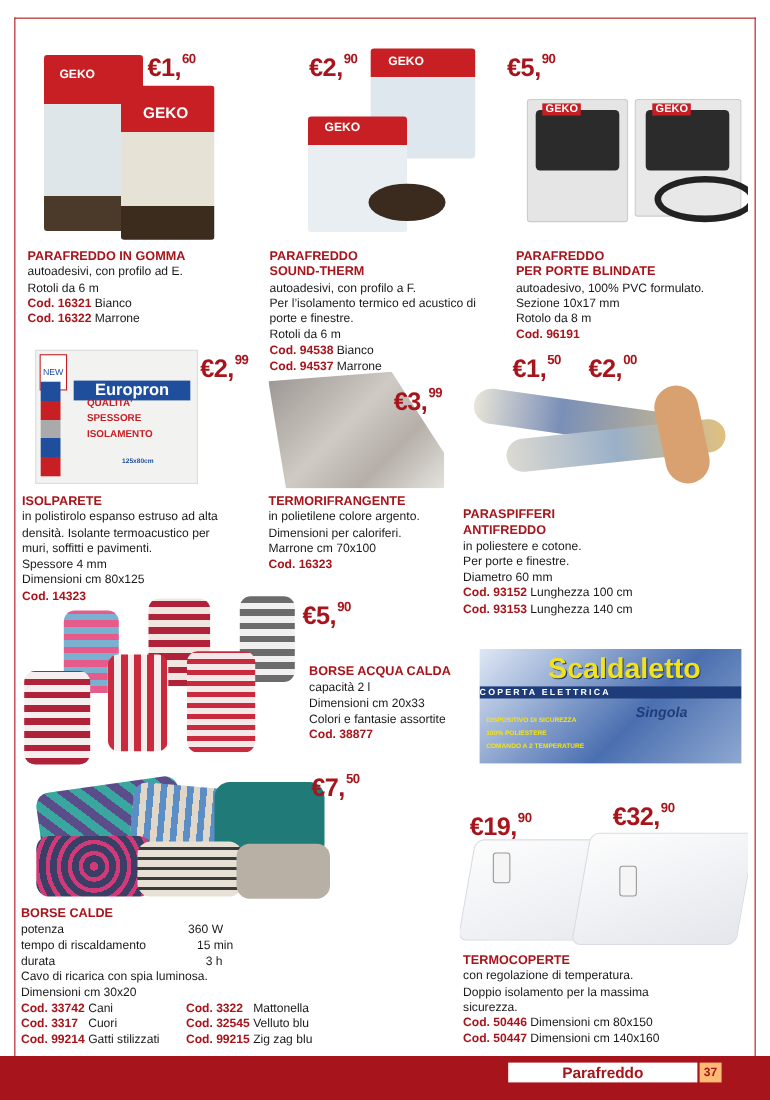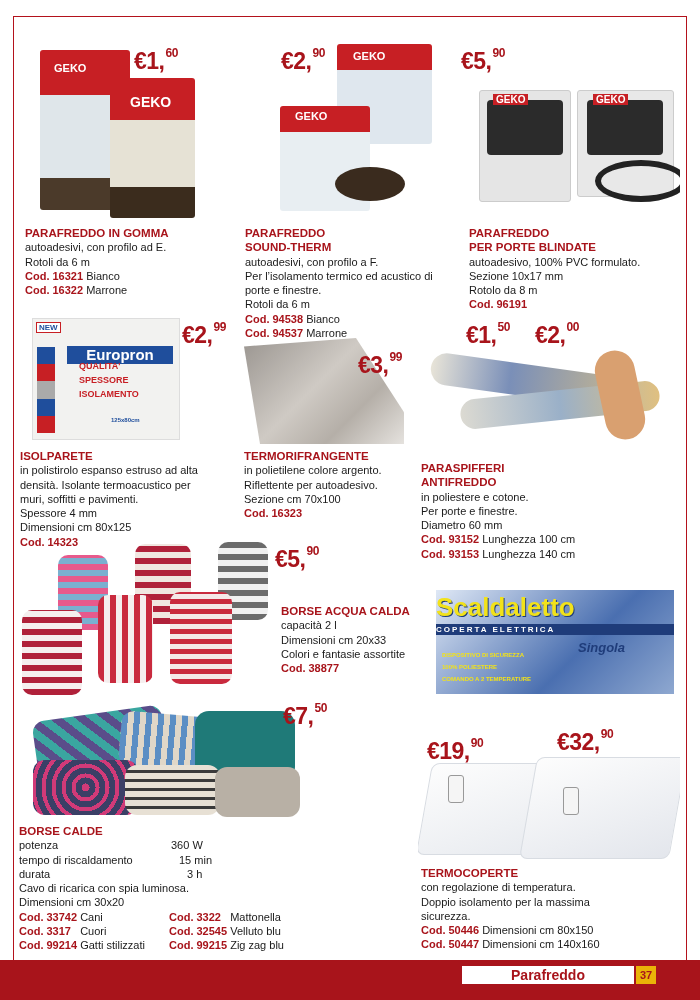--- a/index.html
+++ b/index.html
@@ -1,20 +1,20 @@
 <!DOCTYPE html>
 <html><head>
 <meta charset="utf-8">
 <style>
   html, body { margin:0; padding:0; }
   body { width:700px; height:1000px; position:relative; background:#fff; font-family:"Liberation Sans", sans-serif; color:#1a1a1a; overflow:hidden; }
   .frame { position:absolute; left:13px; top:16px; width:672px; height:944px; border:1px solid #b3121c; border-bottom:none; }
   .footer-bar { position:absolute; left:0; top:960px; width:700px; height:40px; background:#a8141b; }
   .footer-label { position:absolute; left:462px; top:966px; width:172px; height:18px; background:#fff; color:#a8141b; font-weight:bold; font-size:14px; text-align:center; line-height:18px; }
-  .footer-page { position:absolute; left:636px; top:966px; width:20px; height:18px; background:#eab308; color:#a8141b; font-weight:bold; font-size:11px; text-align:center; line-height:18px; }
+  .footer-page { position:absolute; left:636px; top:966px; width:20px; height:18px; background:#fdba74; color:#a8141b; font-weight:bold; font-size:11px; text-align:center; line-height:18px; }
   .price { position:absolute; color:#a8141b; font-weight:bold; font-size:23px; white-space:nowrap; letter-spacing:-0.5px; }
   .price sup { font-size:12px; vertical-align:top; position:relative; top:-2px; margin-left:1px; }
   .block { position:absolute; font-size:11px; line-height:14.3px; color:#1a1a1a; }
   .title { color:#a8141b; font-weight:bold; font-size:11.5px; text-transform:uppercase; }
   .cod { color:#a8141b; font-weight:bold; }
   .img { position:absolute; overflow:hidden; }
   .spec { display:flex; }
   .spec span:first-child { width:148px; }
   .twocol { display:flex; }
   .twocol > div { width:170px; }
@@ -72,21 +72,21 @@
 <div class="block" style="left:469px;top:226px;width:215px;">
   <div class="title">PARAFREDDO</div>
   <div class="title">PER PORTE BLINDATE</div>
   <div>autoadesivo, 100% PVC formulato.</div>
   <div>Sezione 10x17 mm</div>
   <div>Rotolo da 8 m</div>
   <div><span class="cod">Cod. 96191</span></div>
 </div>
 
 <div class="img" style="left:32px;top:318px;width:146px;height:120px;background:#f2f2f0;border:1px solid #ddd;">
-  <div style="position:absolute;left:3px;top:3px;font-size:8px;font-weight:bold;color:#1f4e9c;background:#fff;border:1px solid #c71f24;padding:0 2px;">NEW</div>
+  <div style="position:absolute;left:3px;top:3px;font-size:8px;font-weight:normal;color:#1f4e9c;background:#fff;border:1px solid #c71f24;padding:11px 2px;">NEW</div>
   <div style="position:absolute;left:34px;top:4px;width:106px;height:18px;background:#1f4e9c;color:#fff;font-weight:bold;font-size:15px;line-height:18px;text-align:center;margin-top:23px;">Europron</div>
   <div style="position:absolute;left:4px;top:28px;width:18px;height:86px;background:linear-gradient(#1f4e9c 0 20%,#c71f24 20% 40%,#aaa 40% 60%,#1f4e9c 60% 80%,#c71f24 80%);"></div>
   <div style="position:absolute;left:46px;top:42px;color:#c71f24;font-size:9px;font-weight:bold;">QUALITA'</div>
   <div style="position:absolute;left:46px;top:56px;color:#c71f24;font-size:9px;font-weight:bold;">SPESSORE</div>
   <div style="position:absolute;left:46px;top:70px;color:#c71f24;font-size:9px;font-weight:bold;">ISOLAMENTO</div>
   <div style="position:absolute;left:78px;top:98px;color:#1f4e9c;font-size:6px;font-weight:bold;">125x80cm</div>
 </div>
 <div class="price" style="left:182px;top:322px;"><span>€2,</span><sup>99</sup></div>
 <div class="block" style="left:20px;top:449px;width:220px;">
   <div class="title">ISOLPARETE</div>
@@ -98,22 +98,22 @@
   <div><span class="cod">Cod. 14323</span></div>
 </div>
 
 <div class="img" style="left:244px;top:338px;width:160px;height:106px;">
   <div style="position:absolute;left:0;top:0;width:160px;height:106px;background:linear-gradient(135deg,#9a9590,#cfcac4 45%,#b5afa8 70%,#e5e2de);clip-path:polygon(0 8%,70% 0,100% 70%,100% 100%,10% 100%);"></div>
 </div>
 <div class="price" style="left:358px;top:352px;"><span>€3,</span><sup>99</sup></div>
 <div class="block" style="left:244px;top:449px;width:175px;">
   <div class="title">TERMORIFRANGENTE</div>
   <div>in polietilene colore argento.</div>
-  <div>Riflettente per autoadesivo.</div>
-  <div>Sezione cm 70x100</div>
+  <div>Dimensioni per caloriferi.</div>
+  <div>Marrone cm 70x100</div>
   <div><span class="cod">Cod. 16323</span></div>
 </div>
 
 <div class="img" style="left:420px;top:340px;width:260px;height:105px;">
   <div style="position:absolute;left:10px;top:25px;width:200px;height:32px;border-radius:16px;background:linear-gradient(90deg,#e8e4d8,#7a8fb8 40%,#c8b890);transform:rotate(8deg);"></div>
   <div style="position:absolute;left:40px;top:50px;width:200px;height:30px;border-radius:15px;background:linear-gradient(90deg,#dcdad2,#9ab0c8 50%,#e0c080);transform:rotate(-6deg);"></div>
   <div style="position:absolute;left:180px;top:10px;width:40px;height:90px;border-radius:20px;background:#d9a070;transform:rotate(-12deg);"></div>
 </div>
 <div class="price" style="left:466px;top:322px;"><span>€1,</span><sup>50</sup></div>
 <div class="price" style="left:519px;top:322px;margin-left:16px;"><span>€2,</span><sup>00</sup></div>
@@ -138,21 +138,21 @@
 <div class="price" style="left:275px;top:546px;"><span>€5,</span><sup>90</sup></div>
 <div class="block" style="left:281px;top:604px;width:150px;">
   <div class="title">BORSE ACQUA CALDA</div>
   <div>capacità 2 l</div>
   <div>Dimensioni cm 20x33</div>
   <div>Colori e fantasie assortite</div>
   <div><span class="cod">Cod. 38877</span></div>
 </div>
 
 <div class="img" style="left:436px;top:590px;width:238px;height:104px;background:linear-gradient(135deg,#dfe8f5,#4a6fb0 60%,#8fa8d0);">
-  <div style="position:absolute;left:0;top:2px;width:201px;text-align:left;color:#f2e21a;font-weight:bold;font-size:26px;text-shadow:1px 1px 0 #1f3c7a;">Scaldaletto</div>
+  <div style="position:absolute;left:0;top:2px;width:201px;text-align:right;color:#f2e21a;font-weight:bold;font-size:26px;text-shadow:1px 1px 0 #1f3c7a;">Scaldaletto</div>
   <div style="position:absolute;left:0;top:34px;width:238px;height:11px;background:#1f3c7a;color:#fff;font-size:8px;font-weight:bold;text-align:left;letter-spacing:2px;line-height:11px;">COPERTA ELETTRICA</div>
   <div style="position:absolute;left:142px;top:50px;color:#1f3c7a;font-style:italic;font-weight:bold;font-size:13px;">Singola</div>
   <div style="position:absolute;left:6px;top:62px;color:#f2e21a;font-size:6px;font-weight:bold;">DISPOSITIVO DI SICUREZZA</div>
   <div style="position:absolute;left:6px;top:74px;color:#f2e21a;font-size:6px;font-weight:bold;">100% POLIESTERE</div>
   <div style="position:absolute;left:6px;top:86px;color:#f2e21a;font-size:6px;font-weight:bold;">COMANDO A 2 TEMPERATURE</div>
 </div>
 
 <div class="img" style="left:25px;top:705px;width:280px;height:118px;">
   <div style="position:absolute;left:10px;top:8px;width:130px;height:60px;border-radius:12px;background:repeating-linear-gradient(45deg,#3aa6a0 0 8px,#5a4d8a 8px 16px);transform:rotate(-8deg);"></div>
   <div style="position:absolute;left:95px;top:10px;width:110px;height:55px;border-radius:12px;background:repeating-linear-gradient(90deg,#5b8ec4 0 6px,#e0d7c8 6px 12px);transform:rotate(5deg);"></div>

